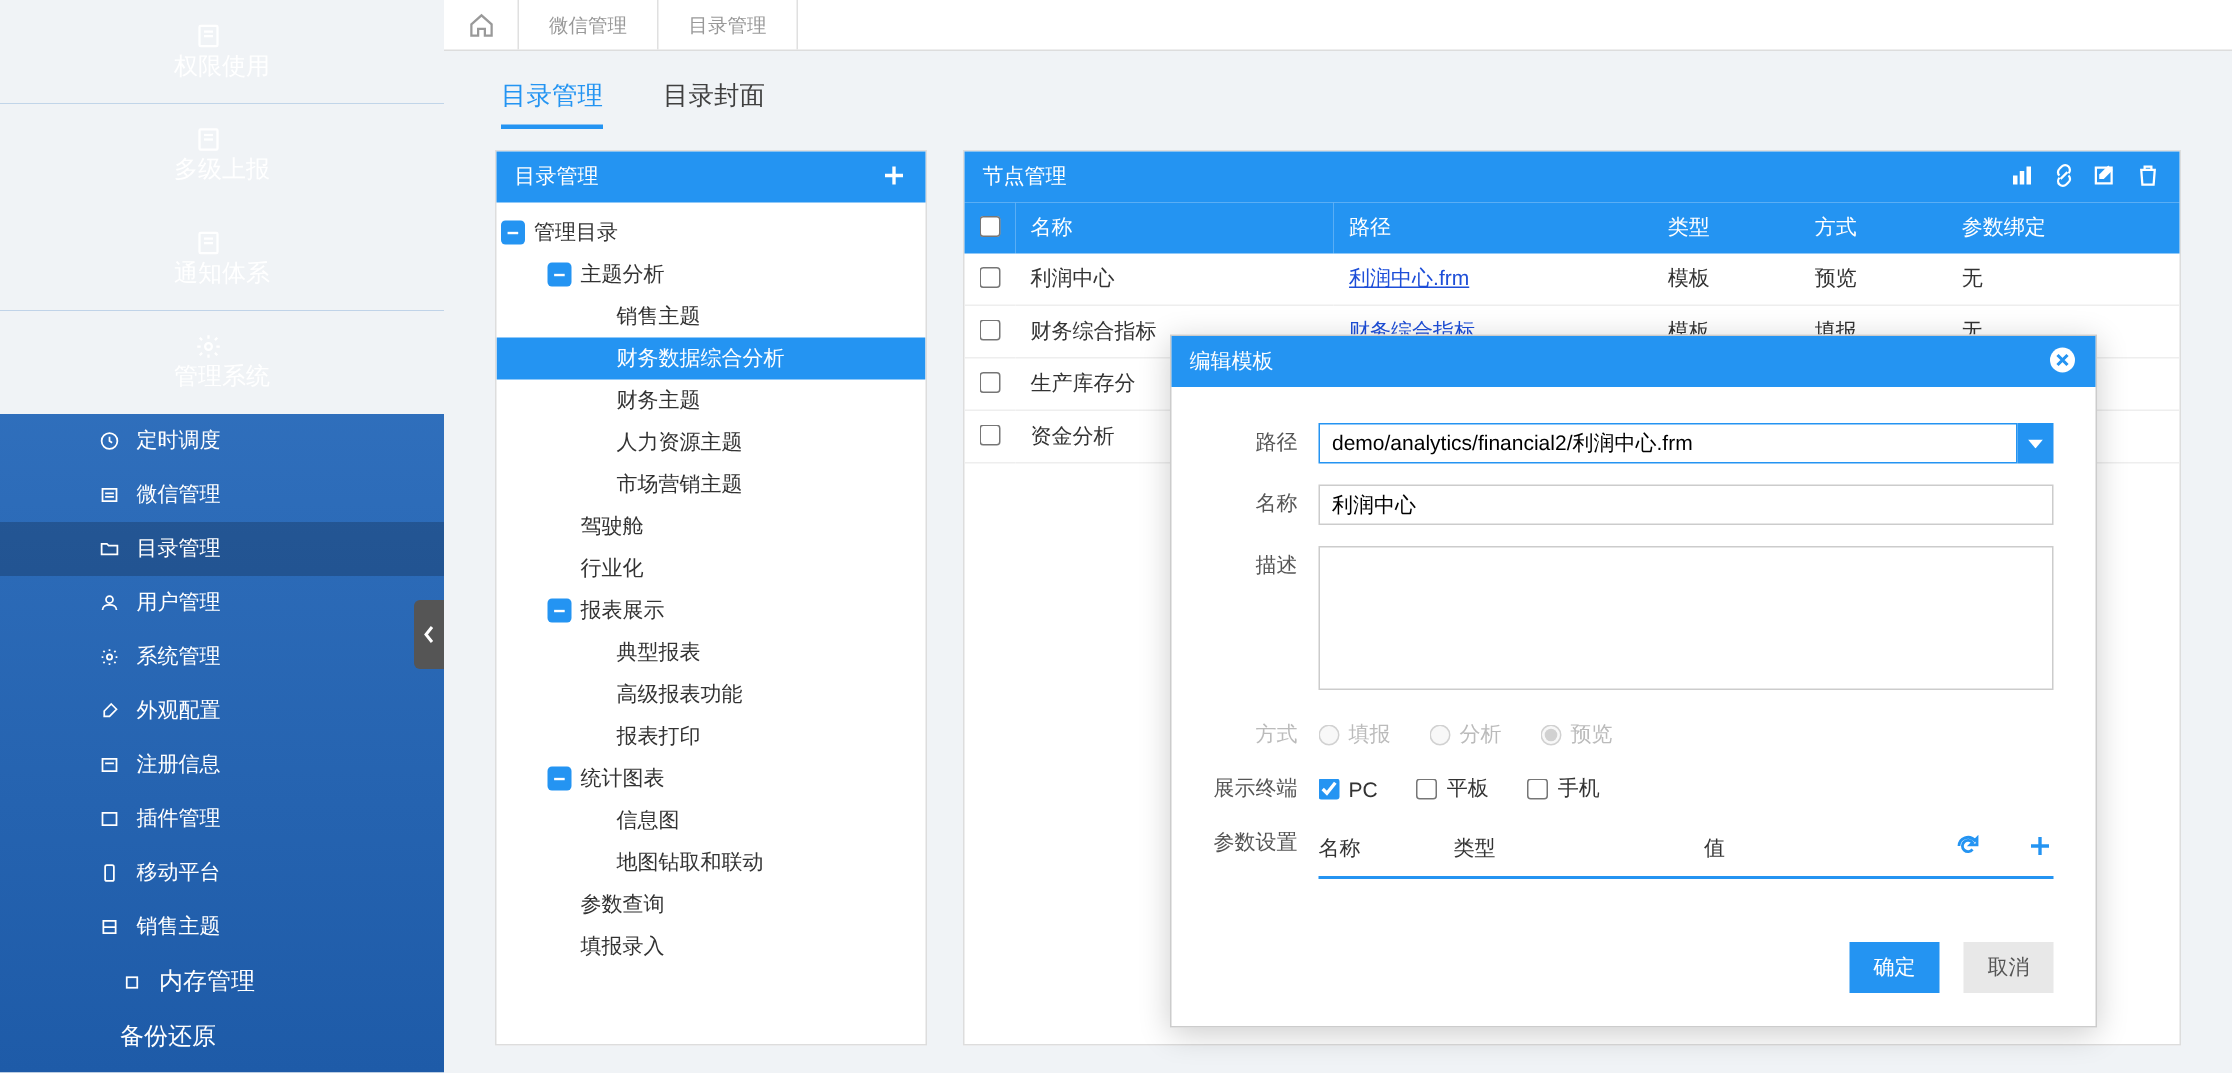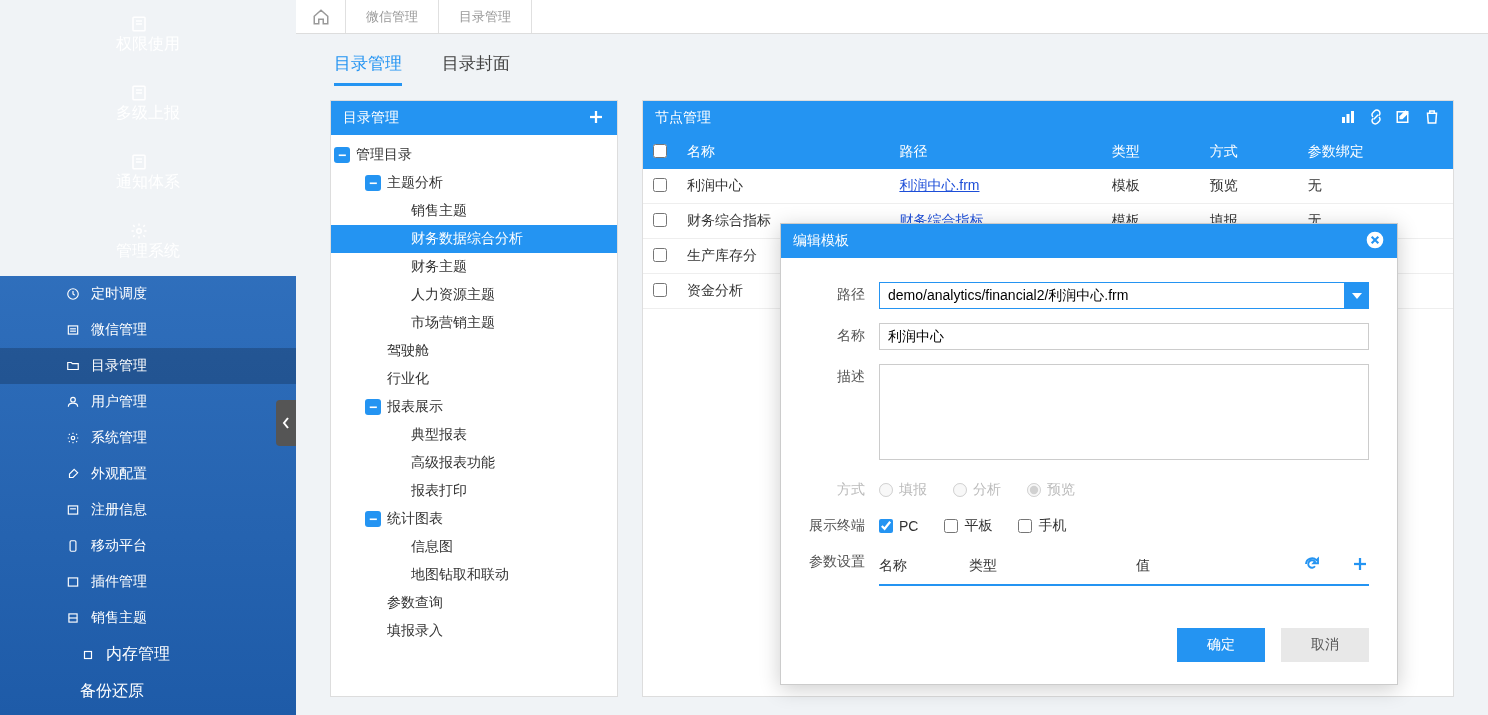--- a/index.html
+++ b/index.html
@@ -84,21 +84,21 @@
 .textarea { width: 100%; border: 1px solid #ccc; padding: 4px 8px; font-size: 14px; height: 96px; resize: none; }
 .radio-group, .check-group { display: flex; gap: 26px; align-items: center; padding-top: 4px; }
 .radio-item, .check-item { display: flex; align-items: center; gap: 6px; font-size: 14px; }
 .radio-item.disabled { color: #bbb; }
 .param-header { display: flex; align-items: center; border-bottom: 2px solid #2494f2; padding-bottom: 8px; margin-top: 6px; }
 .param-header .col { flex: 1; font-size: 14px; color: #333; }
 .param-header .col.first { flex: 0 0 90px; }
 .param-actions { display: flex; gap: 30px; }
 .param-actions svg { width: 18px; height: 18px; cursor: pointer; }
 .modal-footer { display: flex; justify-content: flex-end; gap: 16px; padding: 18px 28px 22px 28px; }
-.btn { padding: 8px 30px; font-size: 14px; border: none; cursor: pointer; text-align: right; }
+.btn { padding: 8px 16px; font-size: 14px; border: none; cursor: pointer; text-align: right; }
 .btn-primary { background: #2494f2; color: #fff; }
 .btn-default { background: #e8e8e8; color: #555; }
 
 input[type=checkbox], input[type=radio] { width: 14px; height: 14px; }
 input[type=checkbox].blue { accent-color: #2494f2; }
 </style>
 </head>
 <body>
 
 <div class="app">
@@ -202,32 +202,32 @@
           <svg viewBox="0 0 24 24">
             <rect x="4" y="5" width="16" height="14" fill="none" stroke="#fff" stroke-width="2"></rect>
             <line x1="7" y1="10" x2="17" y2="10" stroke="#fff" stroke-width="2"></line>
           </svg>
         </span>
         <span>注册信息</span>
       </div>
     <div class="sidebar-item sub">
         <span class="sidebar-sub-icon">
           <svg viewBox="0 0 24 24">
+            <rect x="4" y="5" width="16" height="14" fill="none" stroke="#fff" stroke-width="2"></rect>
+          </svg>
+        </span>
+        <span>插件管理</span>
+      </div>
+    <div class="sidebar-item sub">
+        <span class="sidebar-sub-icon">
+          <svg viewBox="0 0 24 24">
             <rect x="7" y="3" width="10" height="18" rx="2" fill="none" stroke="#fff" stroke-width="2"></rect>
           </svg>
         </span>
         <span>移动平台</span>
-      </div>
-    <div class="sidebar-item sub">
-        <span class="sidebar-sub-icon">
-          <svg viewBox="0 0 24 24">
-            <rect x="4" y="5" width="16" height="14" fill="none" stroke="#fff" stroke-width="2"></rect>
-          </svg>
-        </span>
-        <span>插件管理</span>
       </div>
     <div class="sidebar-item sub">
         <span class="sidebar-sub-icon">
           <svg viewBox="0 0 24 24">
             <rect x="5" y="5" width="14" height="14" fill="none" stroke="#fff" stroke-width="2"></rect>
             <line x1="5" y1="12" x2="19" y2="12" stroke="#fff" stroke-width="2"></line>
           </svg>
         </span>
         <span>销售主题</span>
       </div>

